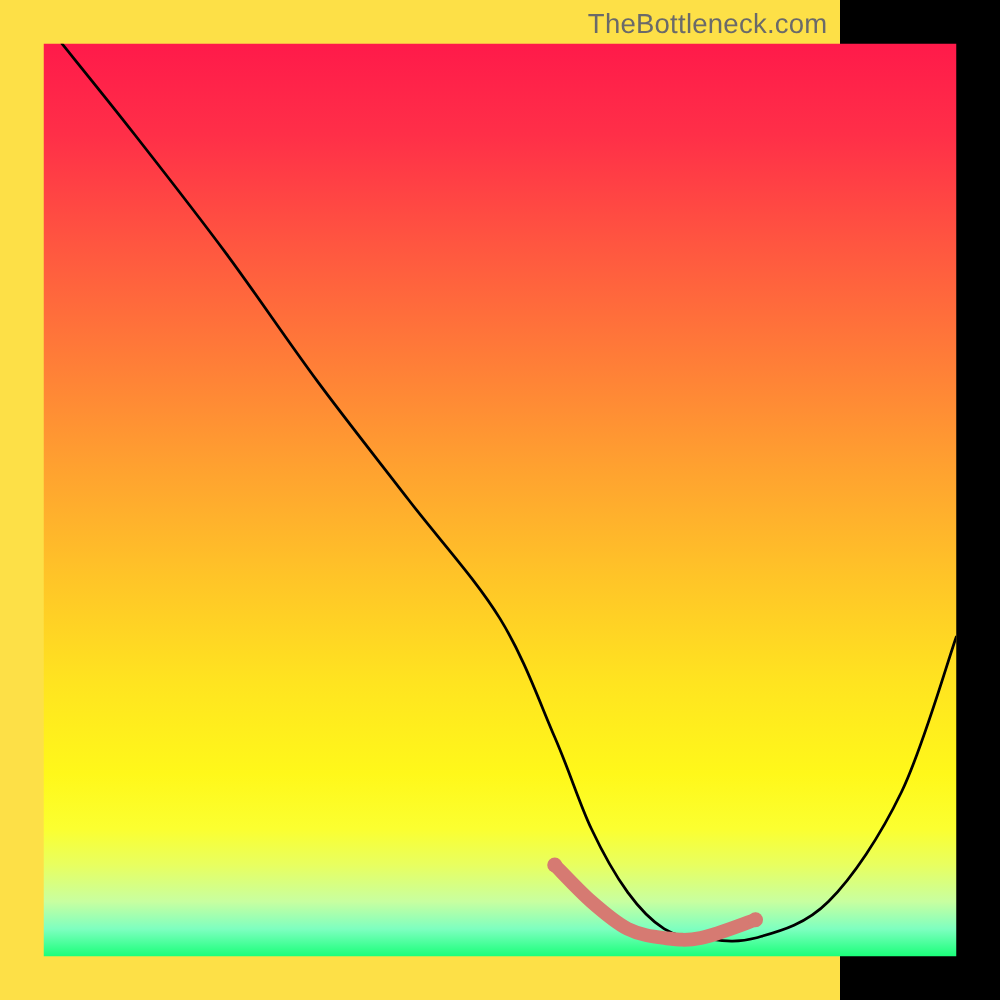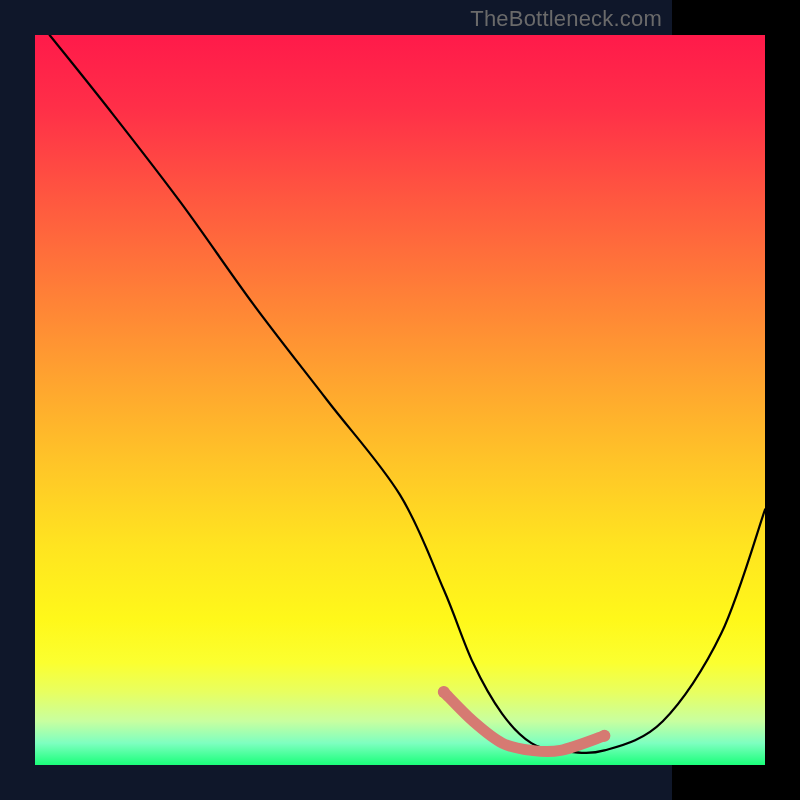--- a/index.html
+++ b/index.html
@@ -10,21 +10,21 @@
     background: #000;
     overflow: hidden;
     font-family: Arial, Helvetica, sans-serif;
   }
   .frame {
     position: absolute;
     left: 0;
     top: 0;
     width: 672px;
     height: 800px;
-    background: #0f172a;
+    background: #fde047;
   }
   .plot {
     position: absolute;
     left: 35px;
     top: 35px;
     width: 730px;
     height: 730px;
     background: linear-gradient(to bottom,
       #ff1a4a 0%,
       #ff2f48 10%,

